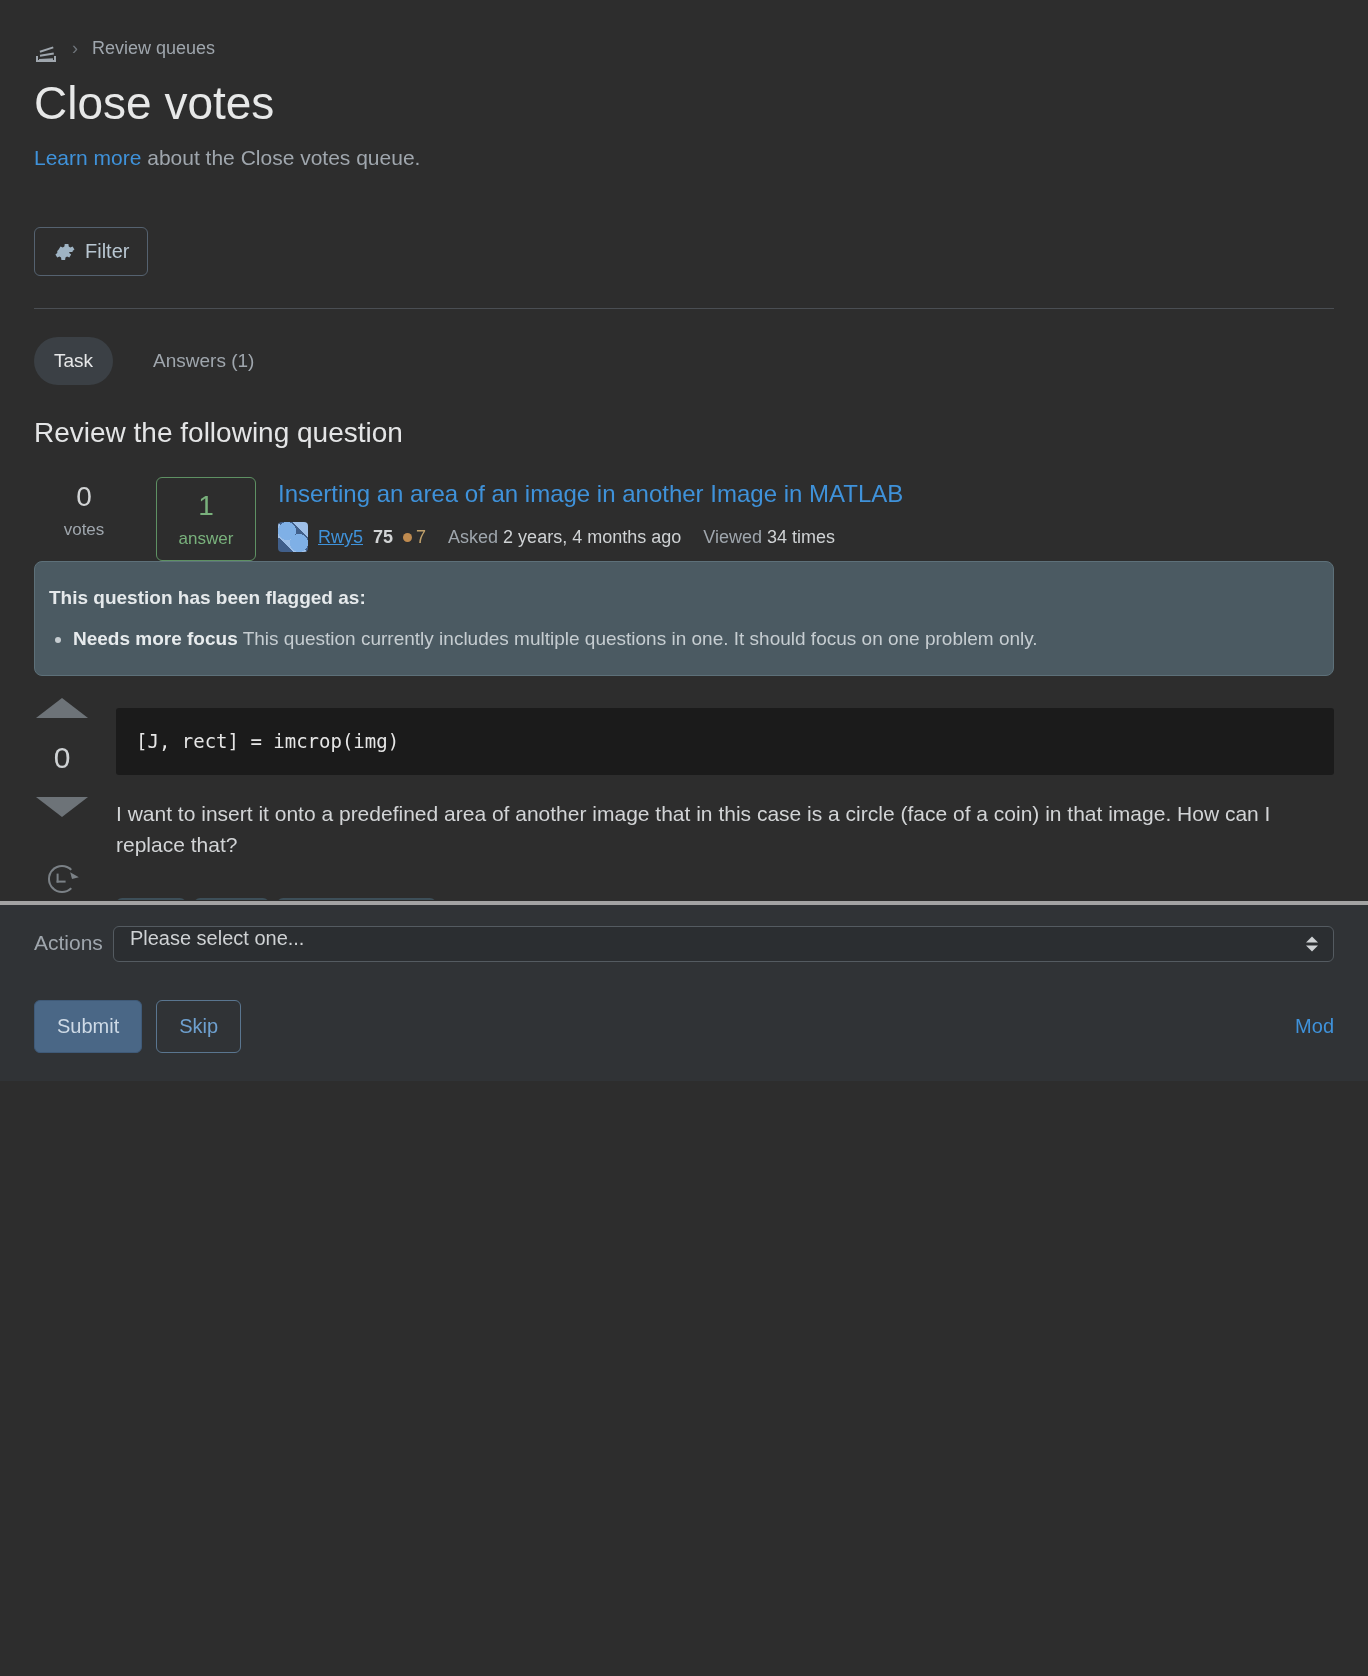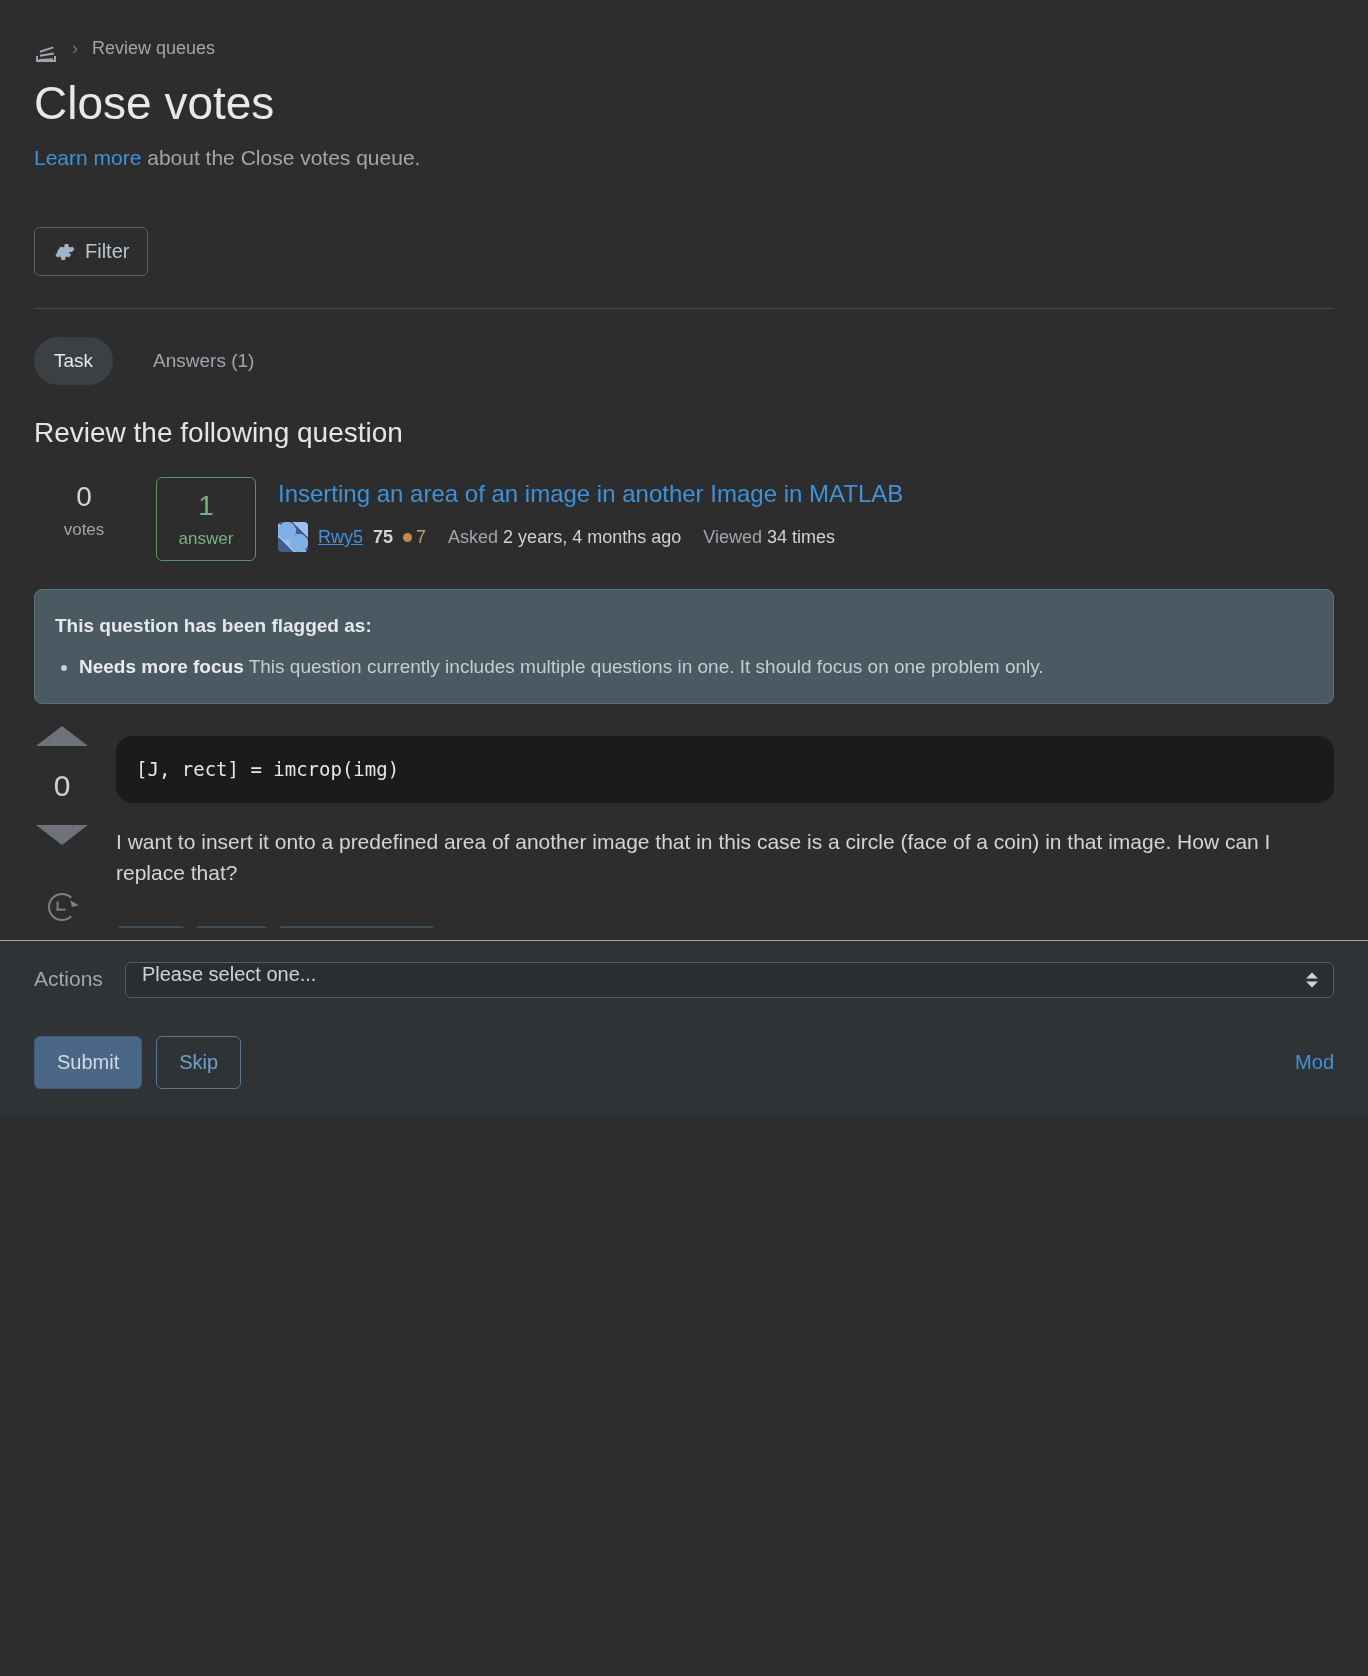--- a/index.html
+++ b/index.html
@@ -87,47 +87,47 @@
      linear-gradient(45deg,#415f8a 25%,#9fc0e8 25% 50%,#415f8a 50% 75%,#9fc0e8 75%);
      background-color:#dfe9f5}
   .userwrap{display:flex;align-items:center;gap:10px}
   .uname{color:var(--link)}
   .rep{color:#d2d4d5;font-weight:600}
   .badge-bronze{display:inline-flex;align-items:center;gap:4px;color:#bfa06b}
   .badge-bronze::before{content:"";width:9px;height:9px;border-radius:50%;background:#c08b4f;display:inline-block}
   .meta-k{color:var(--muted)}
   .meta-v{color:#cfd2d4}
 
-  .notice{margin-top:28px;background:var(--card);border:1px solid var(--notice-border);border-radius:8px;padding:22px 20px;color:#d9dee1}
+  .notice{background:var(--card);border:1px solid var(--notice-border);border-radius:8px;padding:22px 14px;color:#d9dee1}
   .notice .hd{font-weight:600;color:#e5e9eb;margin-bottom:14px}
   .notice ul{margin:0;padding-left:24px}
   .notice li{color:#c6cdd1}
   .notice li b{color:#e7ebed}
 
   .postarea{display:flex;gap:26px;margin-top:22px}
   .votecol{width:56px;display:flex;flex-direction:column;align-items:center;gap:18px}
   .tri{width:0;height:0;border-left:26px solid transparent;border-right:26px solid transparent;cursor:pointer}
   .tri.up{border-bottom:20px solid #6d7378}
   .tri.down{border-top:20px solid #6d7378}
   .score{font-size:30px;color:#cfd2d4}
   .history-ico{margin-top:30px;width:28px;height:28px;border:2px solid #7b8186;border-right-color:transparent;border-radius:50%;position:relative}
   .history-ico::after{content:"";position:absolute;left:50%;top:50%;width:7px;height:7px;border-left:2px solid #7b8186;border-bottom:2px solid #7b8186;transform:translate(-60%,-60%)}
   .history-ico::before{content:"";position:absolute;right:-3px;top:7px;border:5px solid transparent;border-top-color:#7b8186;transform:rotate(30deg)}
   .postbody{flex:1;font-size:21px;color:#d2d4d6}
   .postbody p{margin:4px 0 18px}
-  pre.code{background:var(--code-bg);border-radius:16px;padding:20px;font-family:ui-monospace,Consolas,Monaco,monospace;font-size:19px;color:#e6e6e6;overflow:auto;margin:10px 0 24px}
+  pre.code{background:var(--code-bg);border-radius:3px;padding:20px;font-family:ui-monospace,Consolas,Monaco,monospace;font-size:19px;color:#e6e6e6;overflow:auto;margin:10px 0 24px}
 
   .tags{display:flex;gap:8px;margin-top:20px}
   .tag{background:var(--tag);color:var(--tag-text);padding:6px 12px;border-radius:6px;font-size:17px}
 
   
   .fade-cut{height:22px;overflow:hidden}
 
   
-  .actionbar{background:var(--panel);border-top:1px solid #a3a3a3;margin-top:12px;padding:20px 34px;display:flex;align-items:center;gap:22px}
+  .actionbar{background:var(--panel);border-top:4px solid #a3a3a3;margin-top:1px;padding:20px 34px;display:flex;align-items:center;gap:10px}
   .actionlbl{color:var(--muted);font-size:21px}
   .select{flex:1;position:relative}
   .select select{width:100%;appearance:none;background:#2b2e31;border:1px solid var(--border2);color:#cfd2d4;font-size:20px;padding:0 44px 12px 16px;border-radius:6px}
   .select .caret{position:absolute;right:16px;top:50%;transform:translateY(-50%);display:flex;flex-direction:column;gap:3px}
   .select .caret span{width:0;height:0;border-left:6px solid transparent;border-right:6px solid transparent}
   .select .caret .u{border-bottom:6px solid #cfd2d4}
   .select .caret .d{border-top:6px solid #cfd2d4}
 
   .submitrow{background:var(--panel);padding:18px 34px 28px;display:flex;align-items:center;gap:14px}
   .btn{padding:14px 22px;border-radius:6px;font-size:20px;cursor:pointer;border:1px solid transparent}

